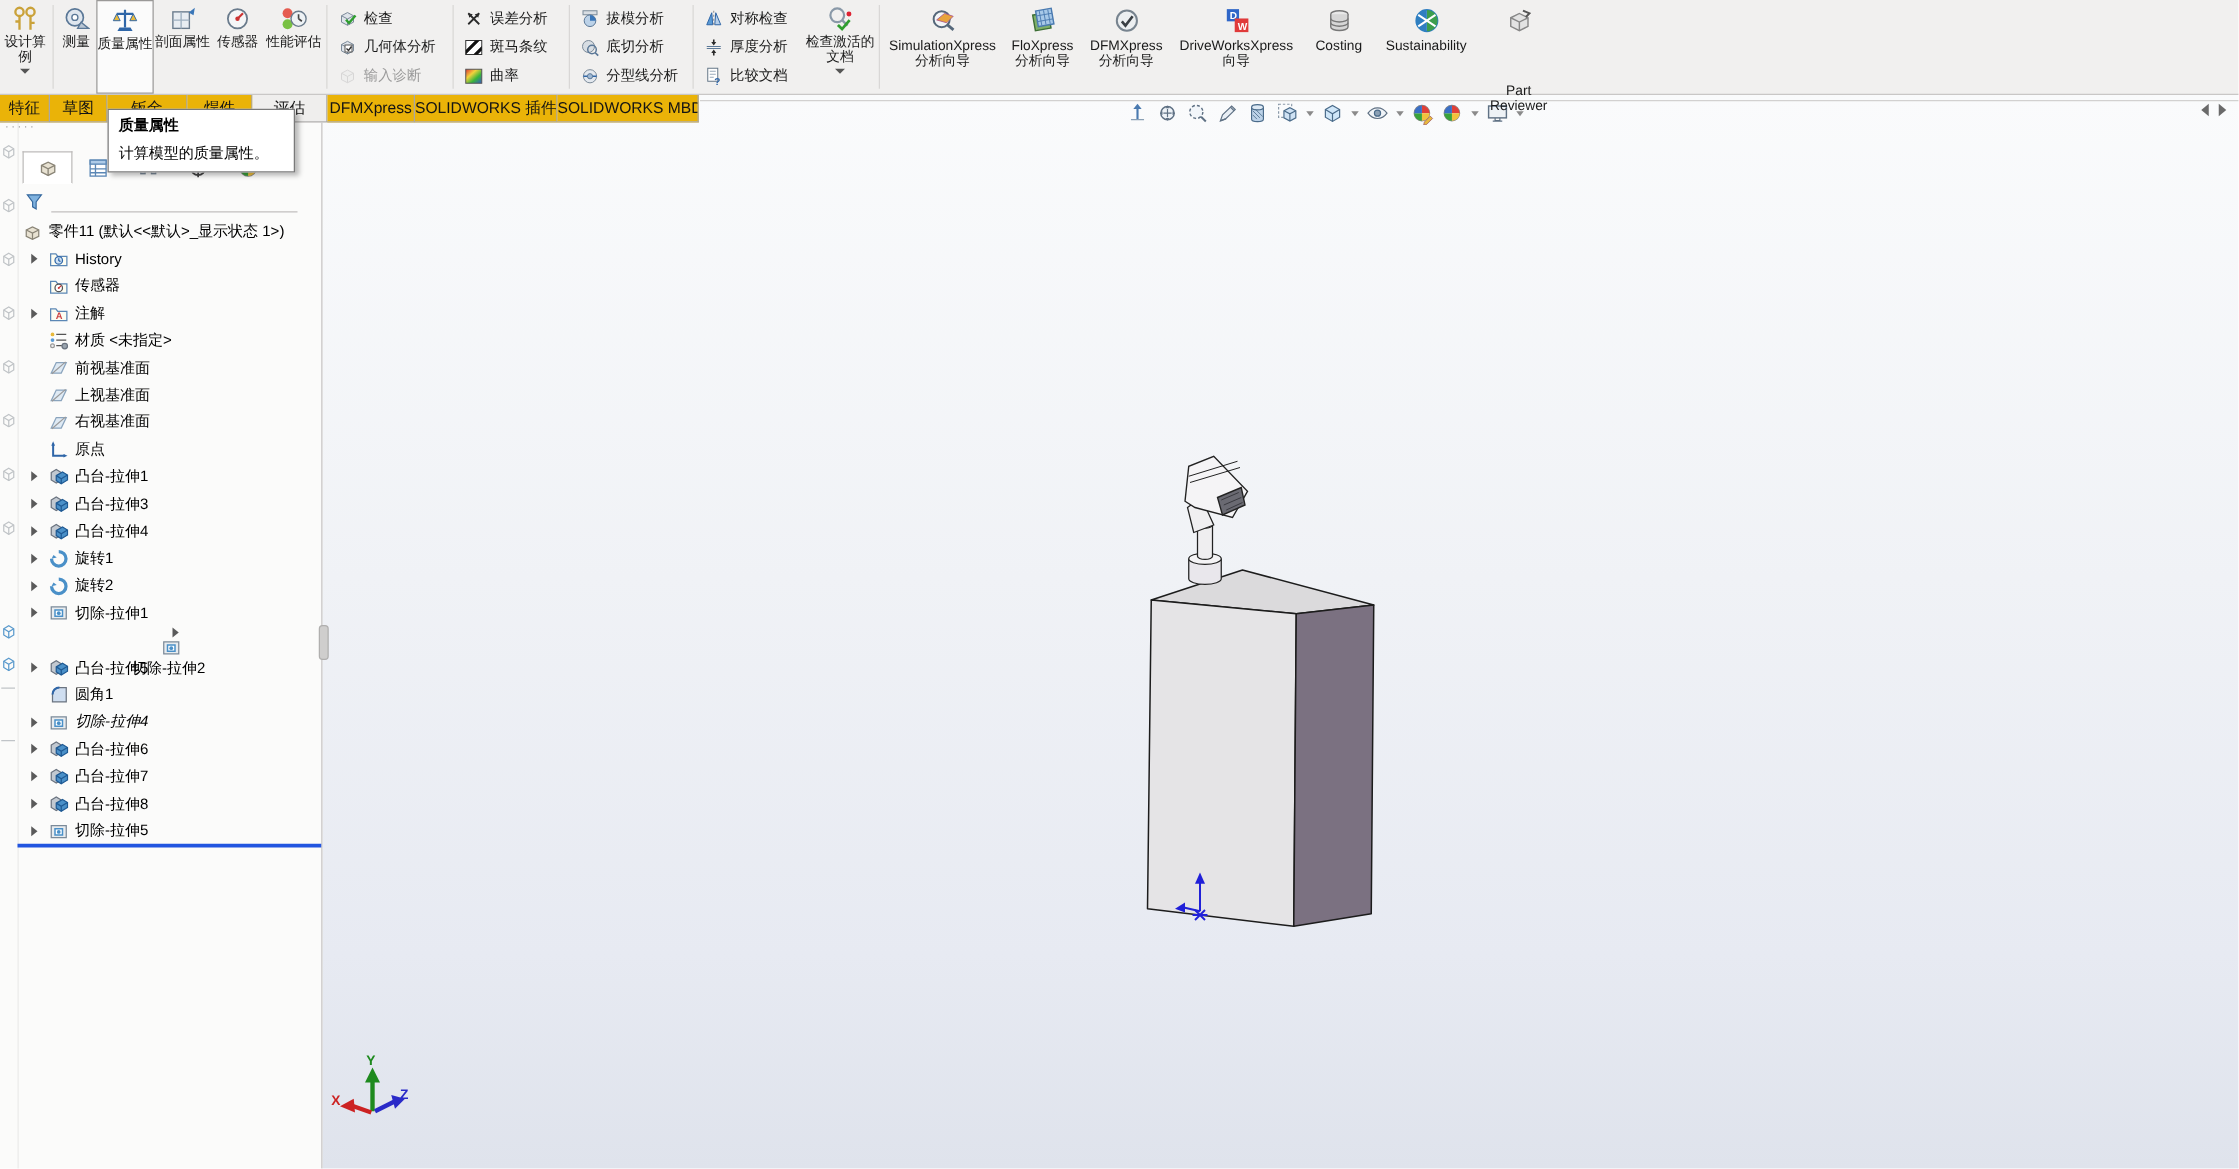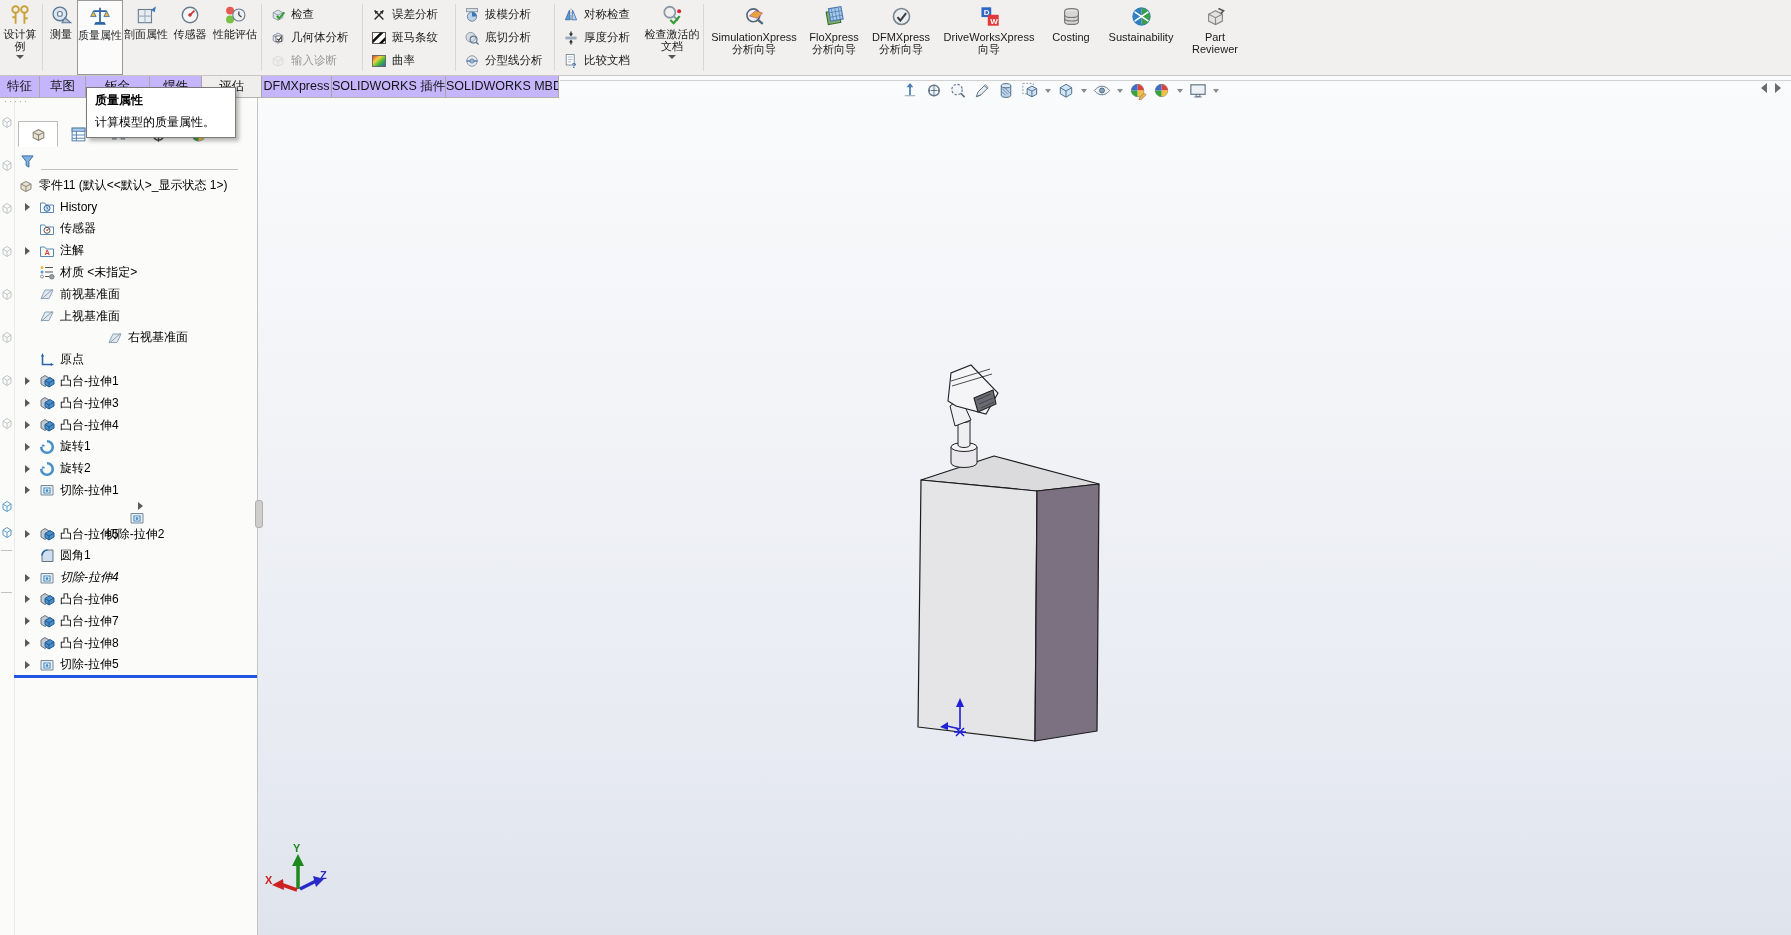--- a/index.html
+++ b/index.html
@@ -22,21 +22,21 @@
   .grp{flex:none;display:flex;flex-direction:column;padding:3px 4px 0 6px;box-sizing:border-box}
   .grow{display:flex;align-items:center;height:23px;font-size:11.5px;white-space:nowrap}
   .grow .ic{margin-right:5px}
   .grow.disabled{color:#9b9b9b}
   .grow.disabled .ic{opacity:.45}
   .wizbtn{flex:none;display:flex;flex-direction:column;align-items:center;padding-top:5px;
           font-size:11px;line-height:12px;text-align:center;white-space:pre-line}
   .wizbtn .lbl{margin-top:3px}
   
   #tabrow{position:absolute;left:0;top:76px;height:22px;display:flex;z-index:5}
-  .tab{box-sizing:border-box;height:22px;line-height:20px;text-align:center;background:#c4b5fd;
+  .tab{box-sizing:border-box;height:22px;line-height:20px;text-align:center;background:#eab308;
        border-right:1px solid #a9a7a6;border-bottom:1px solid #b3b1b0;font-size:12.5px;color:#141414;
        overflow:hidden;white-space:nowrap;flex:none}
   .tab.active{background:#efeeed}
   
   #tooltip{position:absolute;left:86px;top:87px;width:150px;box-sizing:border-box;background:#ffffff;
            border:1px solid #7a7a7a;box-shadow:3px 3px 4px rgba(0,0,0,.28);padding:4px 8px 6px;
            z-index:9;font-size:12px;color:#000}
   #tooltip .tt{font-weight:bold}
   #tooltip .tb{margin-top:5px;white-space:nowrap}
   
@@ -466,21 +466,21 @@
             <ellipse cx="10" cy="5.5" rx="6" ry="2.4" fill="#e8e8e8" stroke="#777"></ellipse>
             <path d="M4 5.5v9c0 1.3 2.7 2.4 6 2.4s6-1.1 6-2.4v-9" fill="#d6d6d6" stroke="#777"></path>
             <path d="M4 8.5c0 1.3 2.7 2.4 6 2.4s6-1.1 6-2.4M4 11.5c0 1.3 2.7 2.4 6 2.4s6-1.1 6-2.4" fill="none" stroke="#777"></path>
           </svg></span><span class="lbl">Costing</span></div>
       <div class="wizbtn" style="width: 82px;"><span class="wic"><svg viewBox="0 0 20 20">
             <circle cx="10" cy="10" r="7.4" fill="#fff" stroke="#2f7fc1" stroke-width="1.2"></circle>
             <path d="M10 2.6a7.4 7.4 0 0 1 0 14.8z" fill="#3c9e4d"></path>
             <path d="M10 2.6a7.4 7.4 0 0 0 0 14.8" fill="#2f7fc1"></path>
             <path d="M4 6l12 8M16 6L4 14" stroke="#fff" stroke-width="1.4"></path>
           </svg></span><span class="lbl">Sustainability</span></div>
-      <div class="wizbtn" style="width: 66px;"><span class="wic"><svg viewBox="0 0 20 20">
+      <div class="wizbtn" style="width: 66px; gap: 36px;"><span class="wic"><svg viewBox="0 0 20 20">
             <path d="M4 8l6-3 6 3v6l-6 3-6-3z" fill="#e3e3e3" stroke="#888"></path>
             <path d="M4 8l6 3 6-3M10 11v6" fill="none" stroke="#888"></path>
             <path d="M12.5 3l4.5 2-2.5 2.5" fill="none" stroke="#555" stroke-width="1.4"></path>
           </svg></span><span class="lbl">Part
 Reviewer</span></div>
     </div>
 
   <div id="tabrow">
       <div class="tab" style="width: 40px;">特征</div>
       <div class="tab" style="width: 46px;">草图</div>
@@ -662,21 +662,21 @@
         <div class="trow" style="top: 130.5px;">
           <span class="noarr"></span>
           <span class="ic">
             <svg viewBox="0 0 16 16">
               <path d="M2 12.5l4-8.5h8l-4 8.5z" fill="#d9e6f2" fill-opacity=".85" stroke="#8aa4bd"></path>
               <path d="M13.5 3.5l-11 9.5" stroke="#9a9a9a"></path>
             </svg>
           </span>
           <span>上视基准面</span>
         </div>
-        <div class="trow" style="top: 152.3px; justify-content: center;">
+        <div class="trow" style="top: 152.3px;">
           <span class="noarr"></span>
           <span class="ic">
             <svg viewBox="0 0 16 16">
               <path d="M2 12.5l4-8.5h8l-4 8.5z" fill="#d9e6f2" fill-opacity=".85" stroke="#8aa4bd"></path>
               <path d="M13.5 3.5l-11 9.5" stroke="#9a9a9a"></path>
             </svg>
           </span>
           <span>右视基准面</span>
         </div>
         <div class="trow" style="top: 174.1px;">

